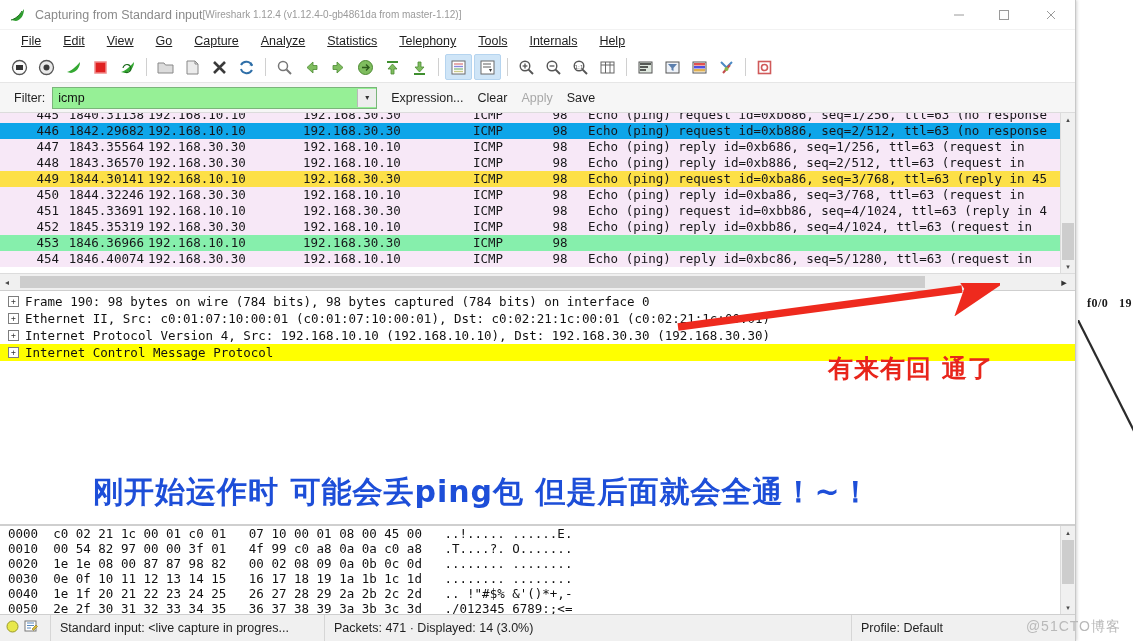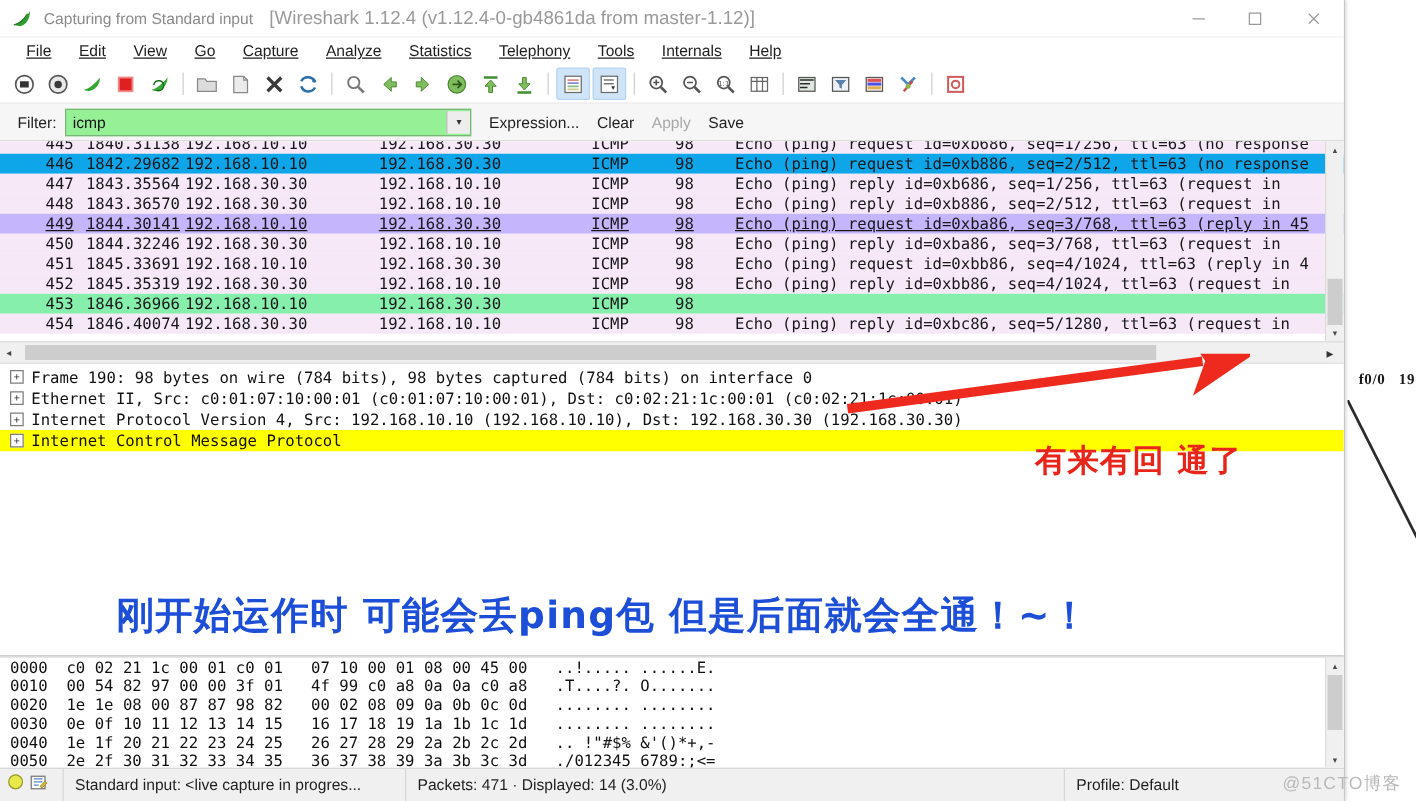--- a/index.html
+++ b/index.html
@@ -23,21 +23,21 @@
     background:#f0f0f0; border-right:1px solid #c8c8c8;
     box-shadow: 1px 0 3px rgba(0,0,0,0.18);
     display:flex; flex-direction:column;
   }
 
   
   .titlebar { height:29px; background:#ffffff; display:flex; align-items:center;
               border-bottom:1px solid #f2f2f2; flex:0 0 auto; position:relative; }
   .app-icon { width:18px; height:18px; margin-left:9px; margin-right:8px; position:relative; }
   .title-text { font-size:12.5px; color:#8a8a8a; white-space:nowrap; }
-  .title-sub { font-size:15px; color:#9a9a9a; margin-left:13px; white-space:nowrap; }
+  .title-sub { font-size:10px; color:#9a9a9a; white-space:nowrap; }
   .win-ctrls { position:absolute; right:0; top:0; height:29px; display:flex; }
   .win-btn { width:45px; height:29px; display:flex; align-items:center; justify-content:center;
              color:#9a9a9a; font-size:13px; }
   .win-btn.close { width:49px; }
 
   
   .menubar { height:22px; background:#ffffff; display:flex; align-items:center;
              padding-left:10px; flex:0 0 auto; }
   .menu-item { font-size:12.5px; color:#1f1f1f; padding:2px 11px; white-space:nowrap; }
   .menu-item u { text-decoration:underline; }
@@ -73,21 +73,21 @@
   .plist-rows { position:relative; }
   .prow { display:flex; height:16px; line-height:16px; font-size:12.5px;
           font-family:"DejaVu Sans Mono", monospace; background:#f7e8f7; color:#17171a;
           white-space:nowrap; }
   .prow .c { box-sizing:border-box; overflow:hidden; white-space:nowrap; }
   .c-no { width:64px; text-align:right; padding-right:5px; }
   .c-time { width:82px; text-align:right; padding-right:2px; }
   .c-src { width:155px; padding-left:2px; }
   .c-dst { width:170px; padding-left:2px; }
   .c-proto { width:69px; padding-left:2px; }
-  .c-len { width:44px; text-align:left; padding-right:4px; }
+  .c-len { width:44px; text-align:center; padding-right:4px; }
   .c-info { padding-left:4px; }
 
   .vscroll { position:absolute; right:0; top:0; width:14px; bottom:0; background:#f0f0f0;
              border-left:1px solid #dcdcdc; }
   .vscroll .arrow { height:13px; display:flex; align-items:center; justify-content:center;
                     font-size:7px; color:#4a4a4a; background:#f0f0f0; }
   .vscroll .thumb { position:absolute; left:1px; right:1px; top:110px; height:50px; background:#cdcdcd; }
   .hscroll { position:absolute; left:0; right:0; bottom:0; height:16px; background:#f0f0f0;
              border-top:1px solid #dcdcdc; display:flex; align-items:center; }
   .hscroll .arrow { width:14px; text-align:center; font-size:8px; color:#4a4a4a; }
@@ -404,21 +404,21 @@
           </div>
           <div class="prow" style="background: rgb(247, 232, 247);">
             <div class="c c-no">448</div>
             <div class="c c-time">1843.36570</div>
             <div class="c c-src">192.168.30.30</div>
             <div class="c c-dst">192.168.10.10</div>
             <div class="c c-proto">ICMP</div>
             <div class="c c-len">98</div>
             <div class="c c-info">Echo (ping) reply    id=0xb886, seq=2/512, ttl=63 (request in</div>
           </div>
-          <div class="prow" style="background: #c4b5fd; text-decoration: underline;">
+          <div class="prow" style="background: #fde047;">
             <div class="c c-no">449</div>
             <div class="c c-time">1844.30141</div>
             <div class="c c-src">192.168.10.10</div>
             <div class="c c-dst">192.168.30.30</div>
             <div class="c c-proto">ICMP</div>
             <div class="c c-len">98</div>
             <div class="c c-info">Echo (ping) request  id=0xba86, seq=3/768, ttl=63 (reply in 45</div>
           </div>
           <div class="prow" style="background: rgb(247, 232, 247);">
             <div class="c c-no">450</div>

